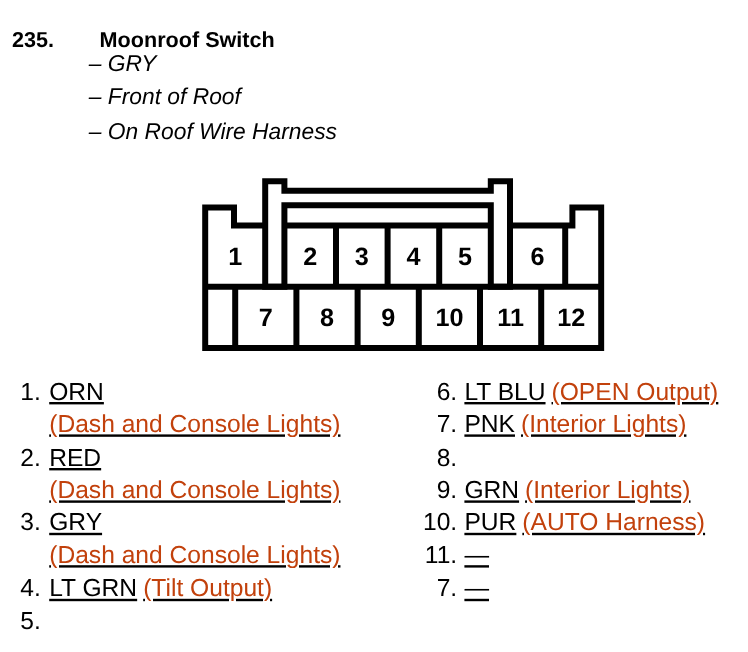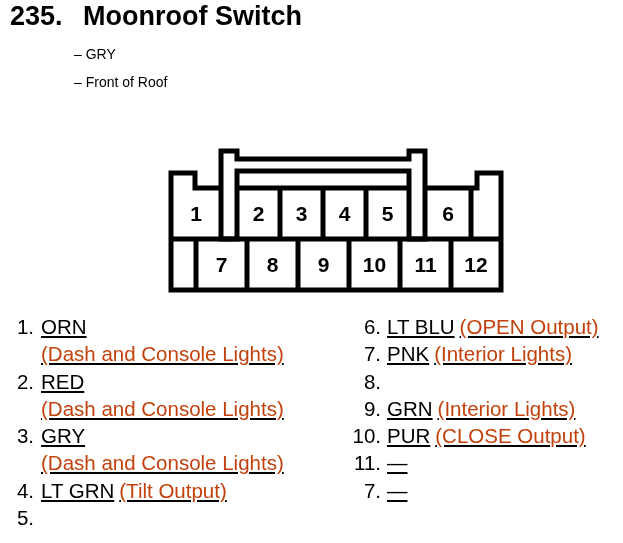--- a/index.html
+++ b/index.html
@@ -6,28 +6,28 @@
   .page{
     position:relative;
     width:623px;height:543px;
     background:#ffffff;
     font-family:"Liberation Sans", sans-serif;
     color:#000;
     overflow:hidden;
   }
   
   .title-row{
-    position:absolute;left:10px;top:3px;
+    position:absolute;left:10px;top:20px;
     display:flex;
-    font-weight:bold;font-size:27px;line-height:26px;
+    font-weight:bold;font-size:18px;line-height:26px;
   }
   .title-num{width:73px;flex:none;}
   .details{
     position:absolute;left:74px;top:40px;
-    font-size:14px;line-height:28.4px;
+    font-size:19px;line-height:28.4px;font-style:italic;
   }
   
   .connector{position:absolute;left:168px;top:147px;width:336px;height:148px;}
   .connector svg{display:block;}
   .connector text{
     font-family:"Liberation Sans", sans-serif;
     font-weight:bold;font-size:21px;
     text-anchor:middle;fill:#000;
   }
   
@@ -51,20 +51,21 @@
 <div class="page">
 
   <div class="title-row">
     <span class="title-num">235.</span>
     <span class="title-text">Moonroof Switch</span>
   </div>
 
   <div class="details">
     <div>– GRY</div>
     <div>– Front of Roof</div>
+    <div>– On Roof Wire Harness</div>
   </div>
 
   <div class="connector">
     <svg width="336" height="148" viewBox="0 0 336 148">
 
       <path d="M 3 143 L 3 26 L 27 26 L 27 41 L 309 41 L 309 26 L 333 26 L 333 143 Z" fill="#ffffff" stroke="#000000" stroke-width="5"></path>
 
       <path d="M 53 92 L 53 4 L 69 4 L 69 12 L 241 12 L 241 4 L 257 4 L 257 92 L 241 92 L 241 24 L 69 24 L 69 92 Z" fill="#ffffff" stroke="#000000" stroke-width="5"></path>
 
       <line x1="3" y1="92" x2="333" y2="92" stroke="#000000" stroke-width="5"></line>
@@ -130,21 +131,21 @@
     </div>
     <div class="entry">
       <span class="num">8.</span>
     </div>
     <div class="entry">
       <span class="num">9.</span>
       <span class="txt"><span class="wire">GRN</span><span class="fn">(Interior Lights)</span></span>
     </div>
     <div class="entry">
       <span class="num">10.</span>
-      <span class="txt"><span class="wire">PUR</span><span class="fn">(CLOSE Output)</span></span>
+      <span class="txt"><span class="wire">PUR</span><span class="fn">(AUTO Harness)</span></span>
     </div>
     <div class="entry">
       <span class="num">11.</span>
       <span class="txt"><span class="wire">—</span><span class="fn"></span></span>
     </div>
     <div class="entry">
       <span class="num">7.</span>
       <span class="txt"><span class="wire">—</span><span class="fn"></span></span>
     </div>
   </div>

